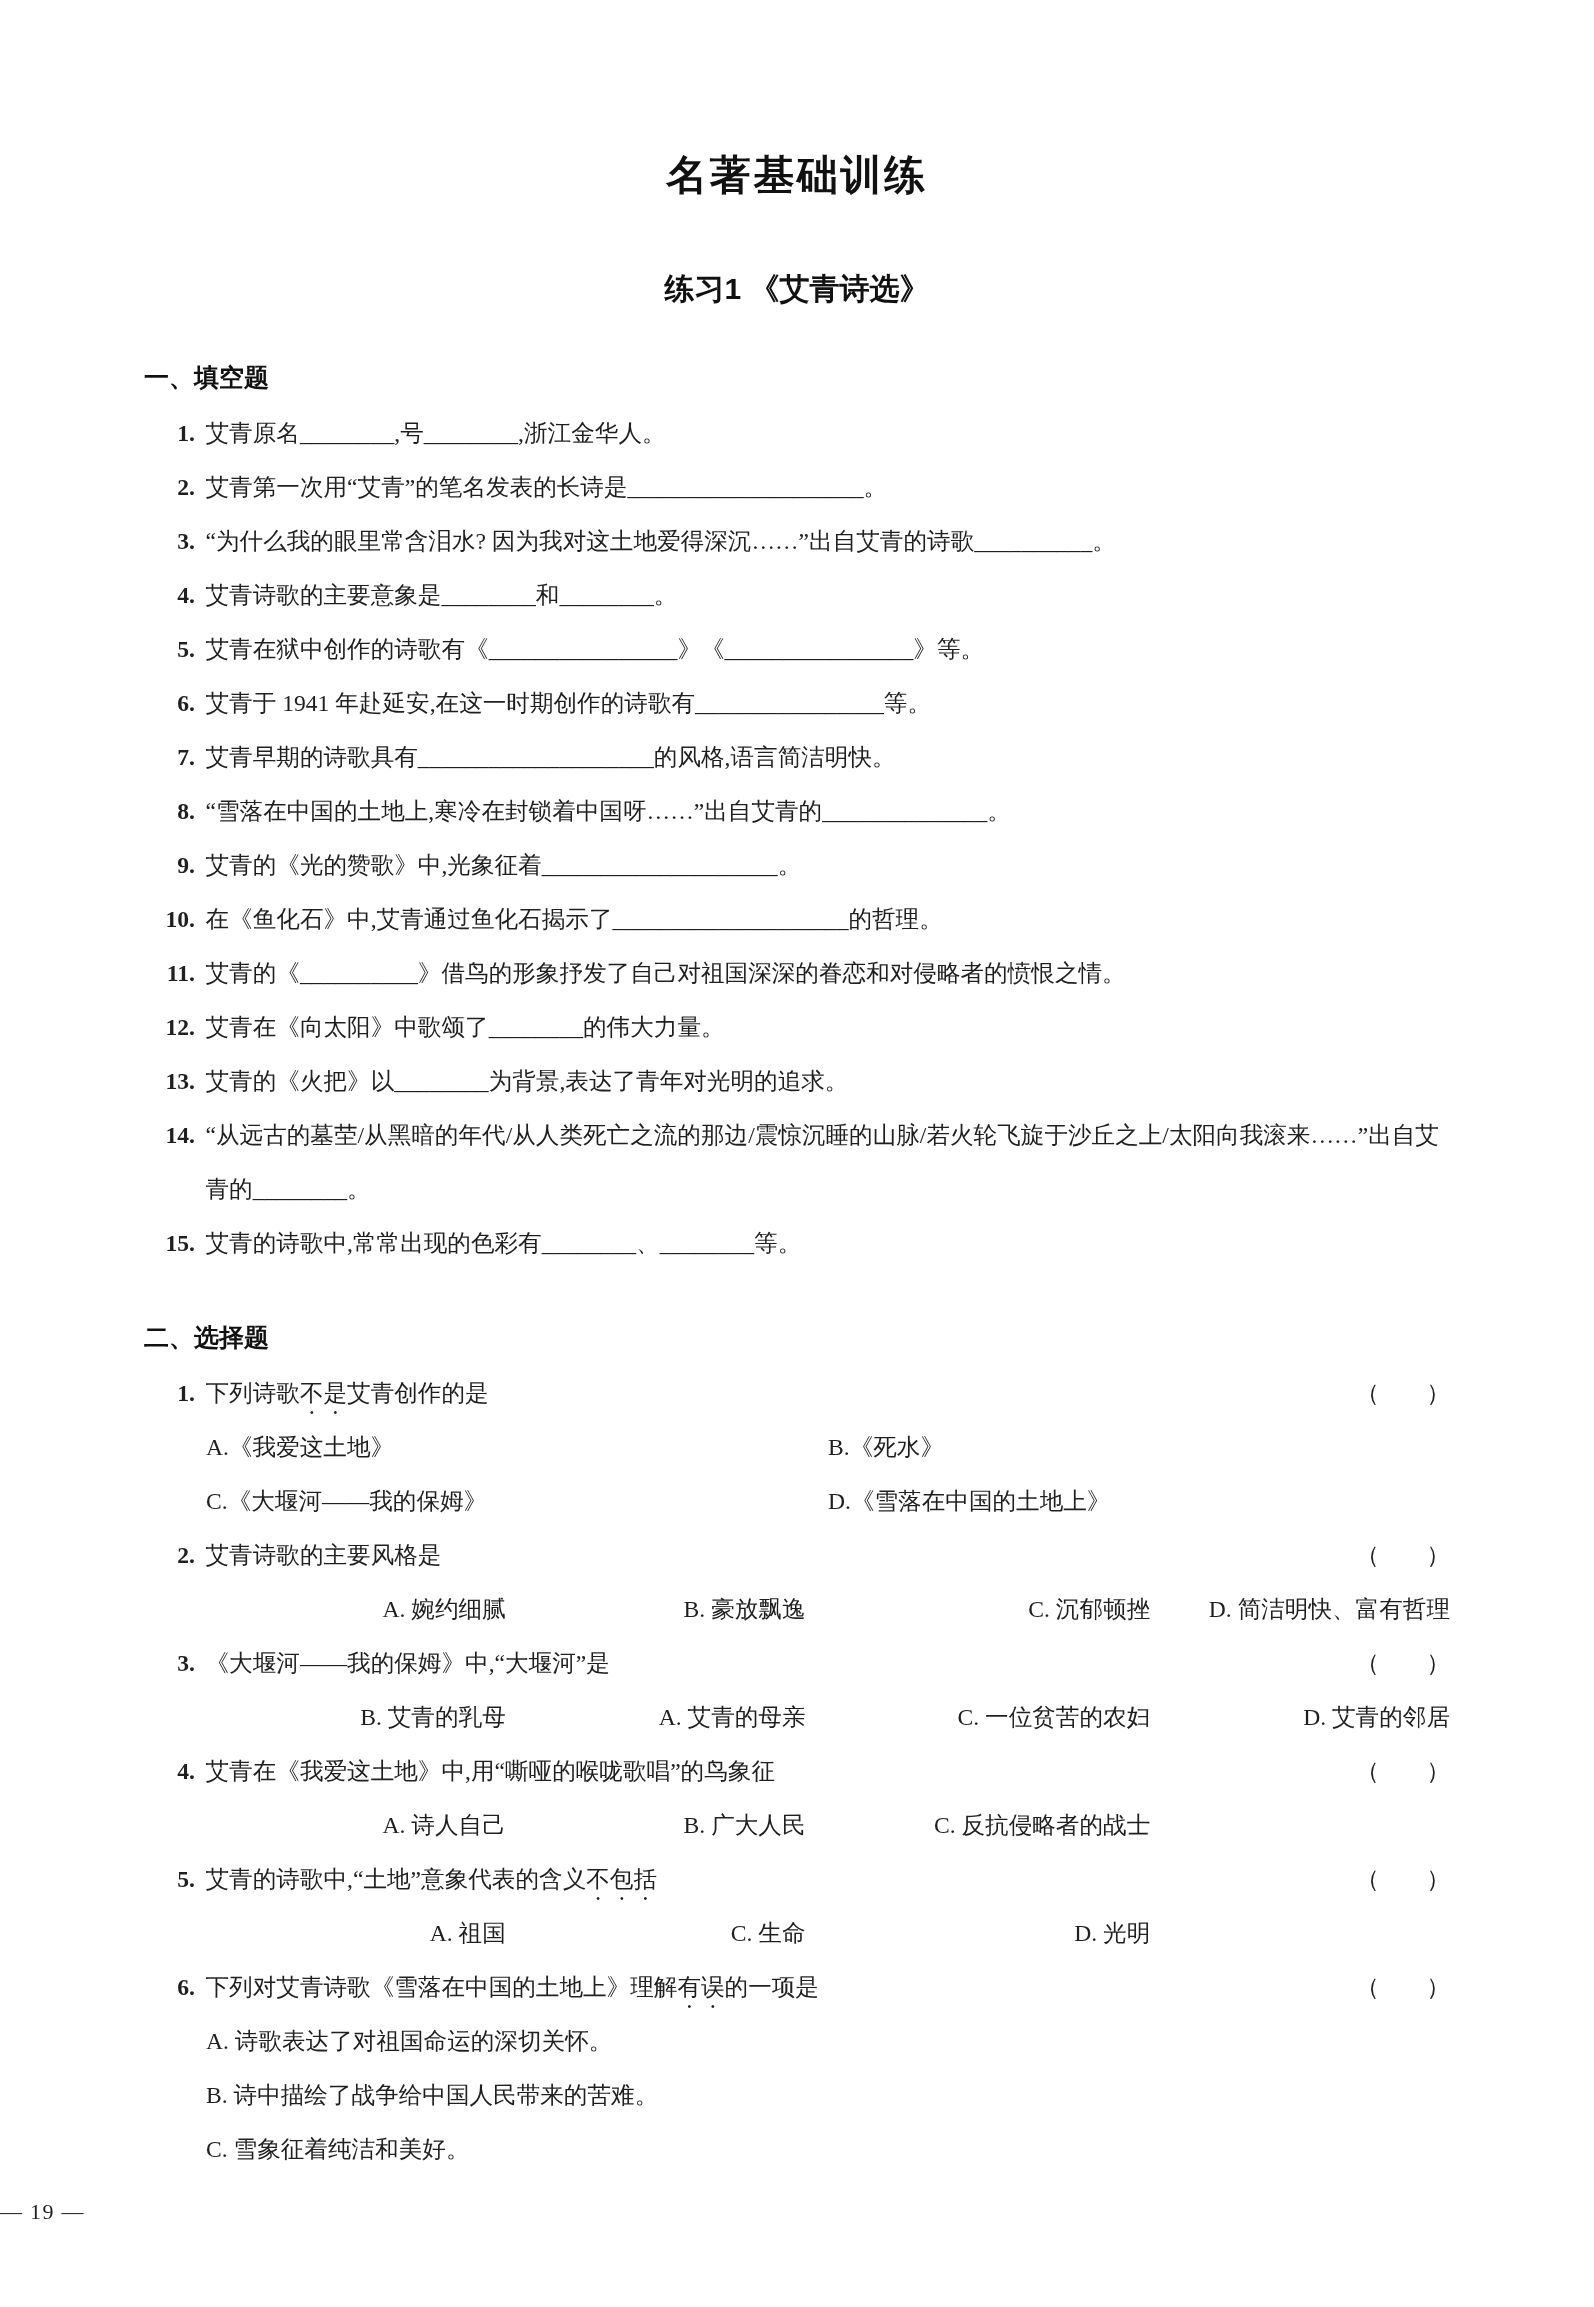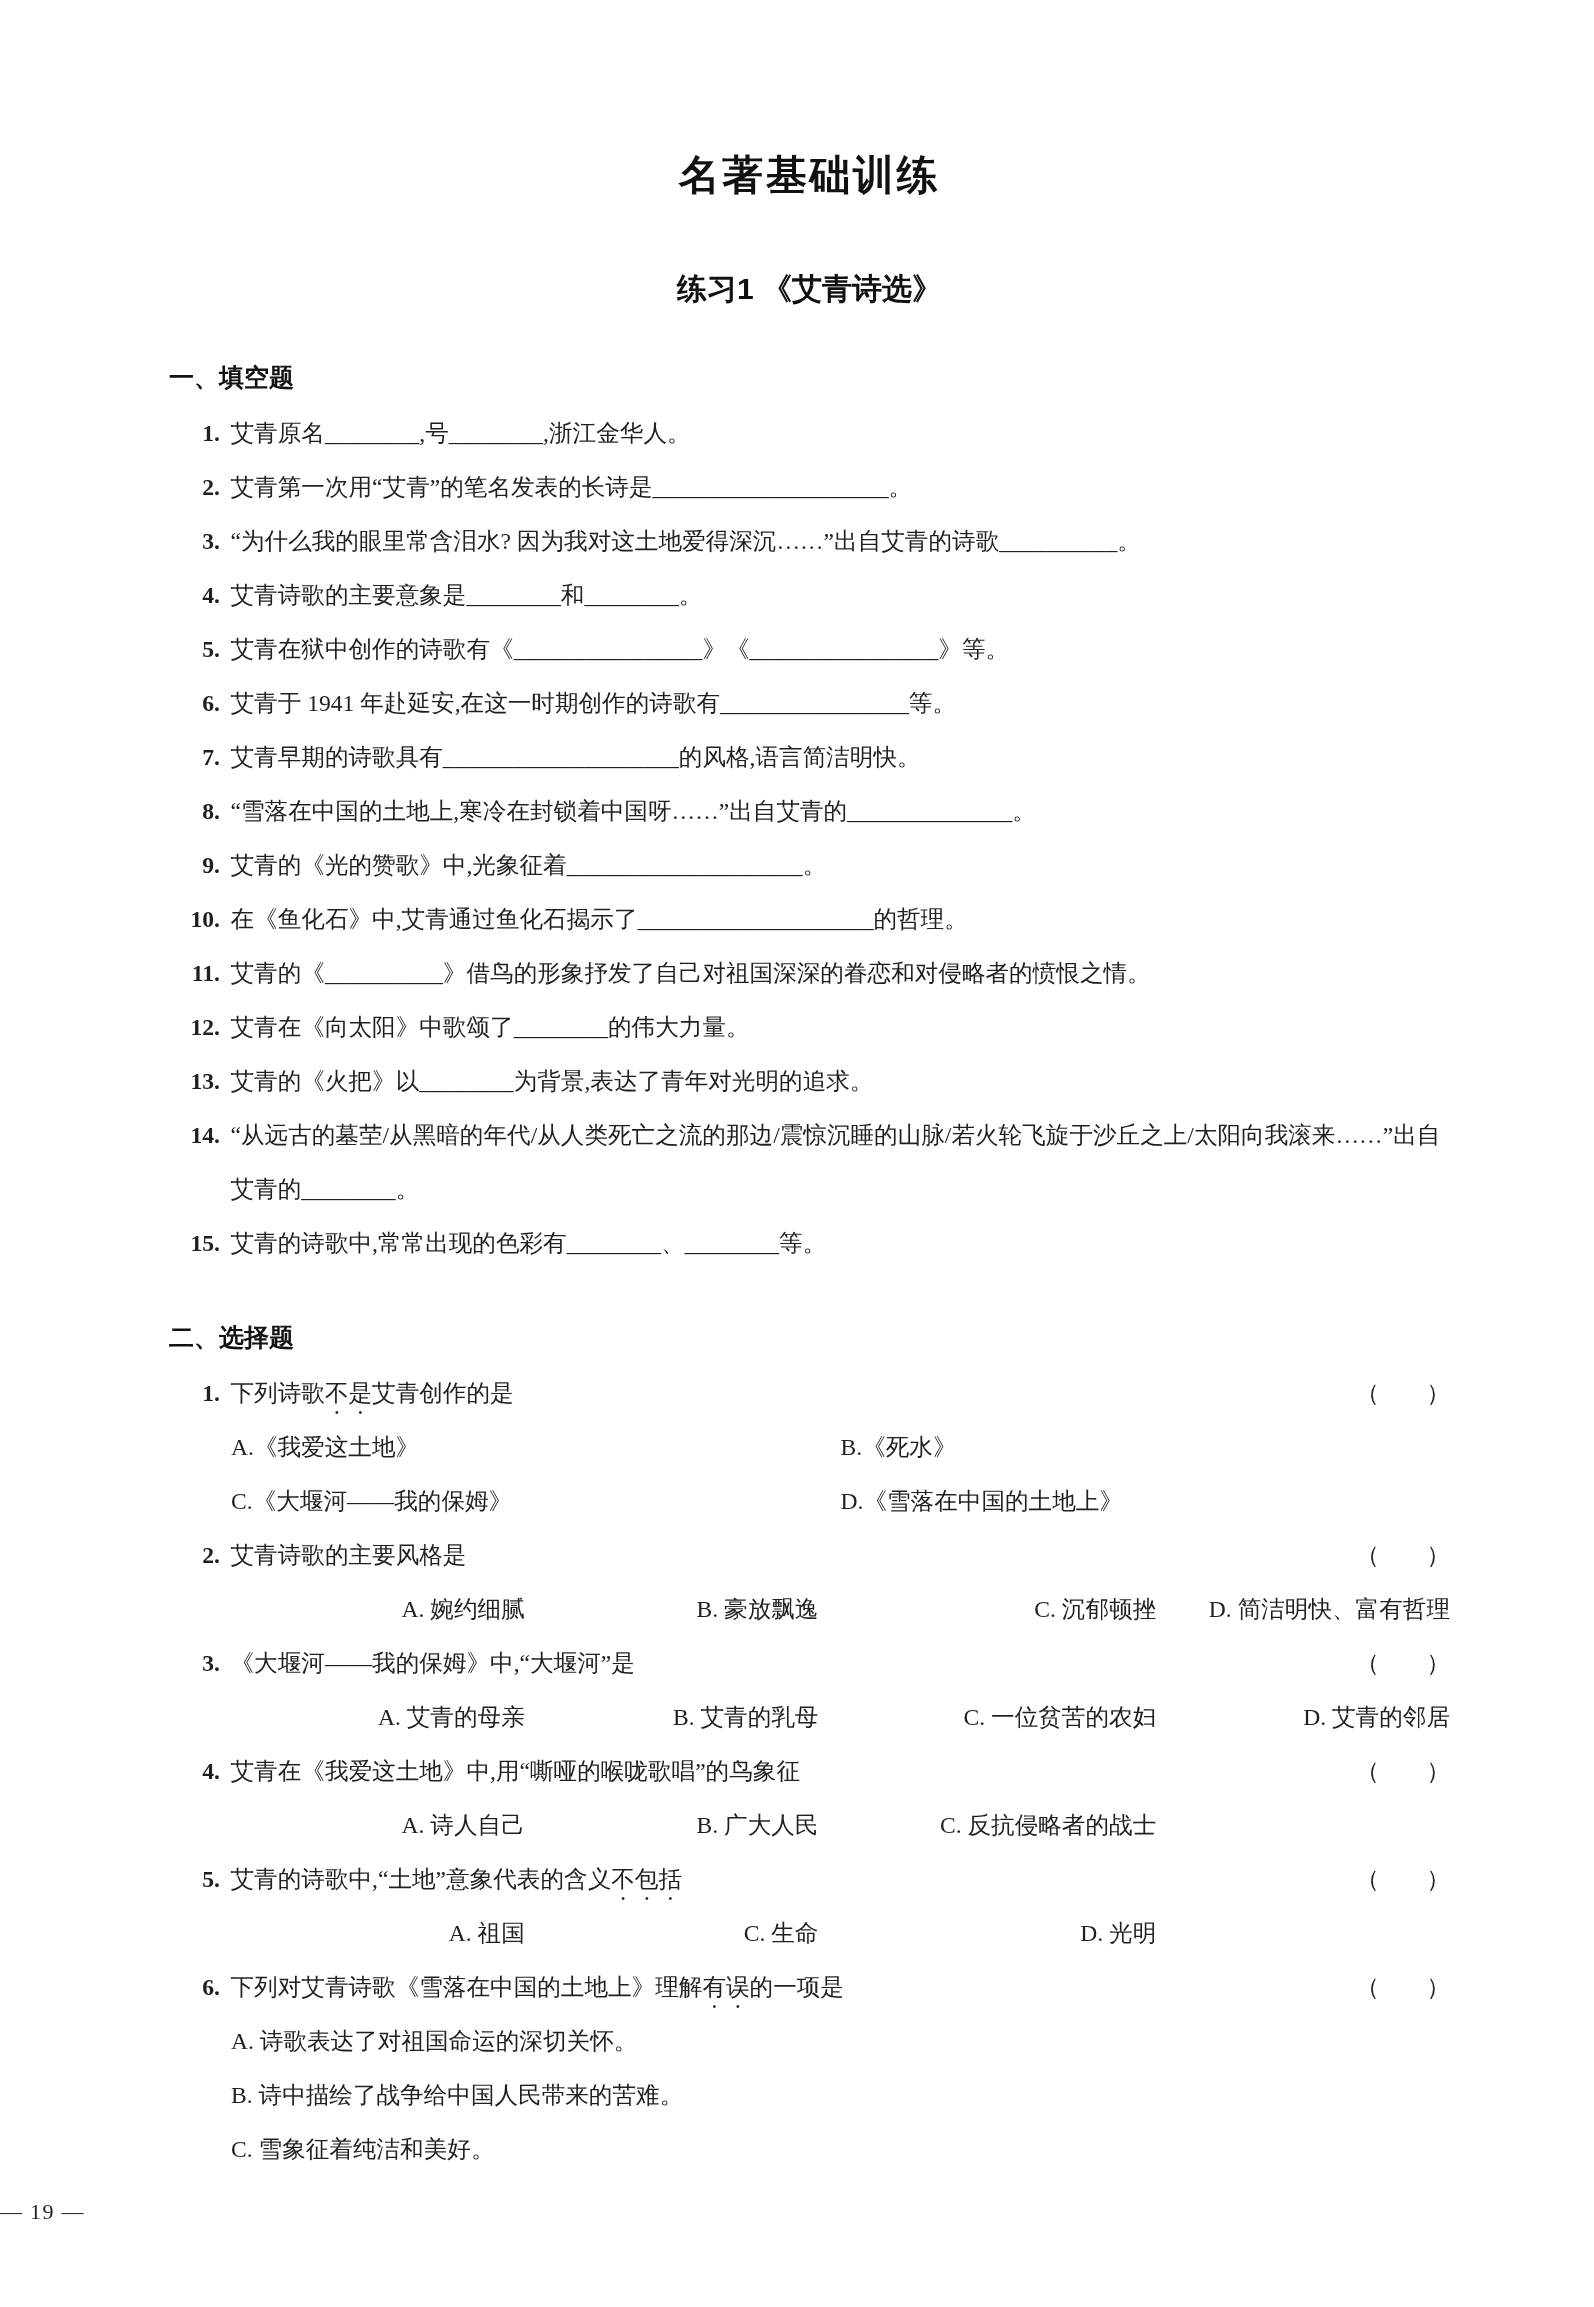--- a/index.html
+++ b/index.html
@@ -7,21 +7,21 @@
   .page {
     position:relative;
     width:1594px;
     height:2307px;
     background:#ffffff;
     color:#1f1f1f;
     font-family:"Liberation Serif","DejaVu Serif",serif;
     font-size:23.6px;
     overflow:hidden;
   }
-  .content { padding:148px 144px 0 144px;margin-left:25px; }
+  .content { padding:148px 144px 0 144px; }
   .doc-title {
     text-align:center;
     font-family:"Liberation Sans","DejaVu Sans",sans-serif;
     font-weight:700;
     font-size:41px;
     letter-spacing:2.6px;
     color:#111;
   }
   .exercise-title {
     text-align:center;
@@ -192,22 +192,22 @@
               <span class="opt">D. 简洁明快、富有哲理</span>
             </div>
           </div>
           <div class="mc">
             <div class="q-item stem-row">
               <span class="q-num">3.</span>
               <span class="q-text">《大堰河——我的保姆》中,“大堰河”是</span>
               <span class="answer-bracket">（　　）</span>
             </div>
             <div class="opt-row cols-4">
+              <span class="opt">B. 艾青的乳母</span>
               <span class="opt">A. 艾青的母亲</span>
-              <span class="opt">B. 艾青的乳母</span>
               <span class="opt">C. 一位贫苦的农妇</span>
               <span class="opt">D. 艾青的邻居</span>
             </div>
           </div>
           <div class="mc">
             <div class="q-item stem-row">
               <span class="q-num">4.</span>
               <span class="q-text">艾青在《我爱这土地》中,用“嘶哑的喉咙歌唱”的鸟象征</span>
               <span class="answer-bracket">（　　）</span>
             </div>

